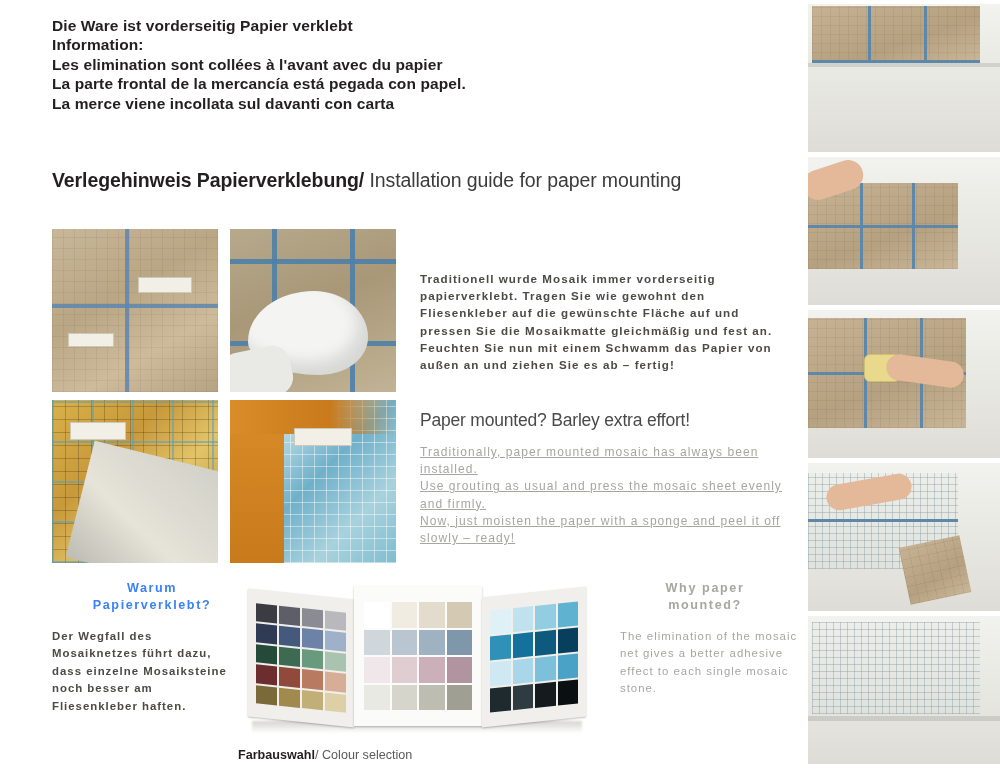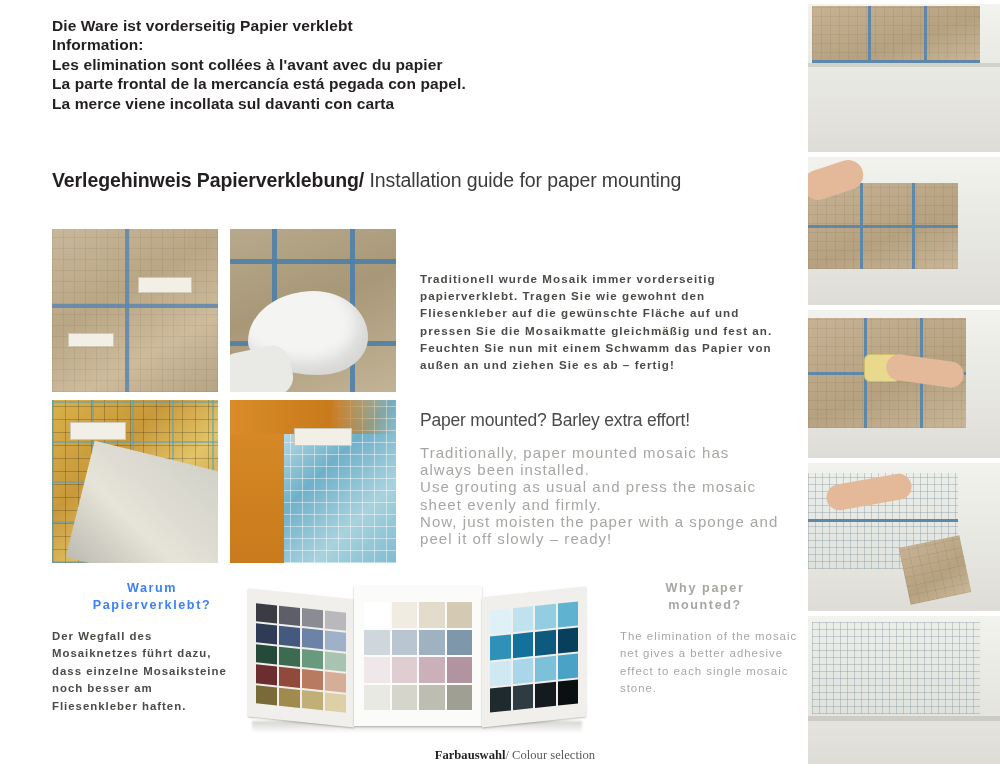--- a/index.html
+++ b/index.html
@@ -246,24 +246,25 @@
     font-size: 17.5px;
     color: #4a4a4a;
     letter-spacing: -0.2px;
     white-space: nowrap;
   }
   .body-en {
     position: absolute;
     left: 420px;
     top: 444px;
     width: 365px;
-    font-size: 15px;
+    font-size: 12px;
     line-height: 17.2px;
     letter-spacing: 1.05px;
     color: #a6a6a2;
+    text-decoration: underline;
   }
 
   
   .sub-head {
     position: absolute;
     font-weight: bold;
     font-size: 12.6px;
     line-height: 17px;
     letter-spacing: 1.6px;
     text-align: center;
@@ -344,24 +345,23 @@
     height: 12px;
     background: linear-gradient(180deg, #d6d4cf, #ffffff);
     filter: blur(1px);
   }
 
   .caption {
     position: absolute;
     left: 238px;
     top: 748px;
     width: 357px;
-    text-align: right;
+    text-align: left;
     font-size: 12.6px;
     white-space: nowrap;
-    font-family: Liberation Serif, serif;
   }
   .caption .de { font-weight: bold; color: #231f20; }
   .caption .en { color: #5a5a5a; }
 
   
   .strip {
     position: absolute;
     left: 808px;
     top: 0;
     width: 192px;

